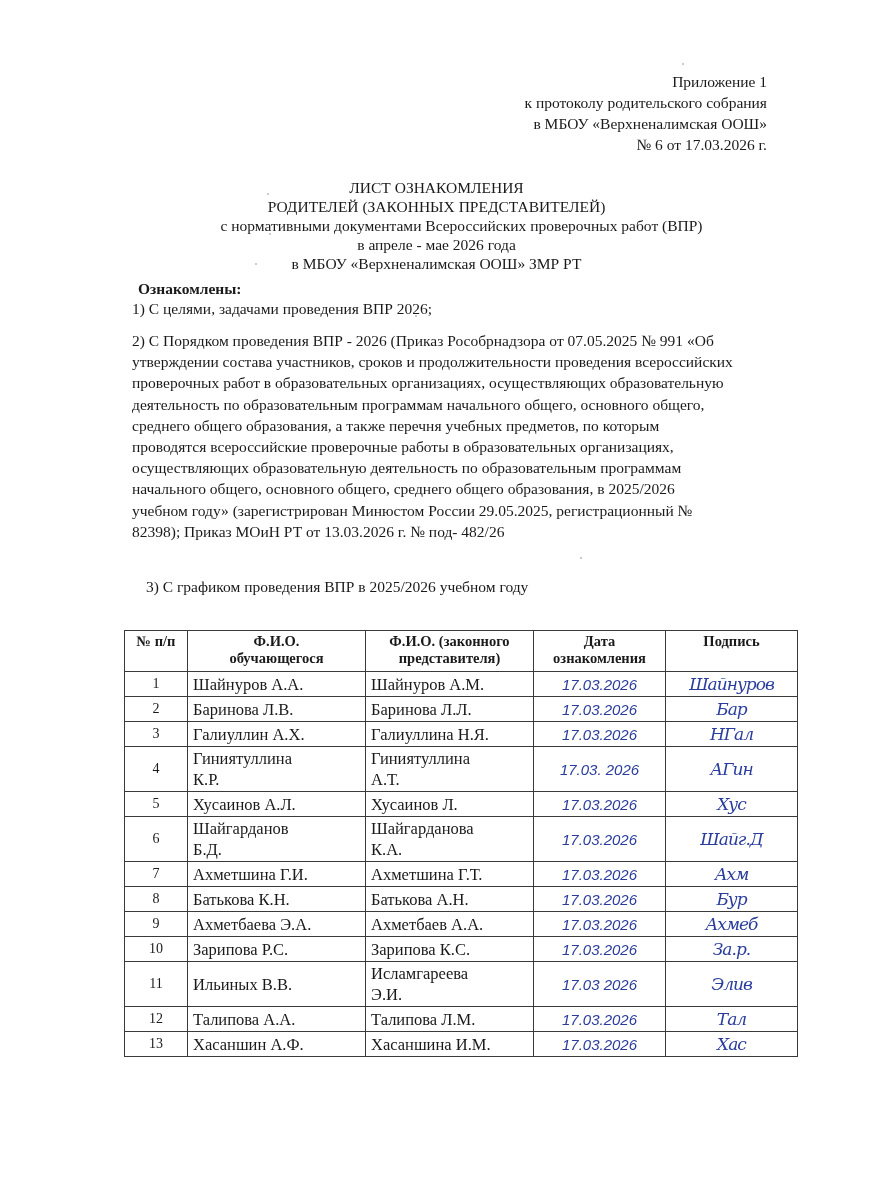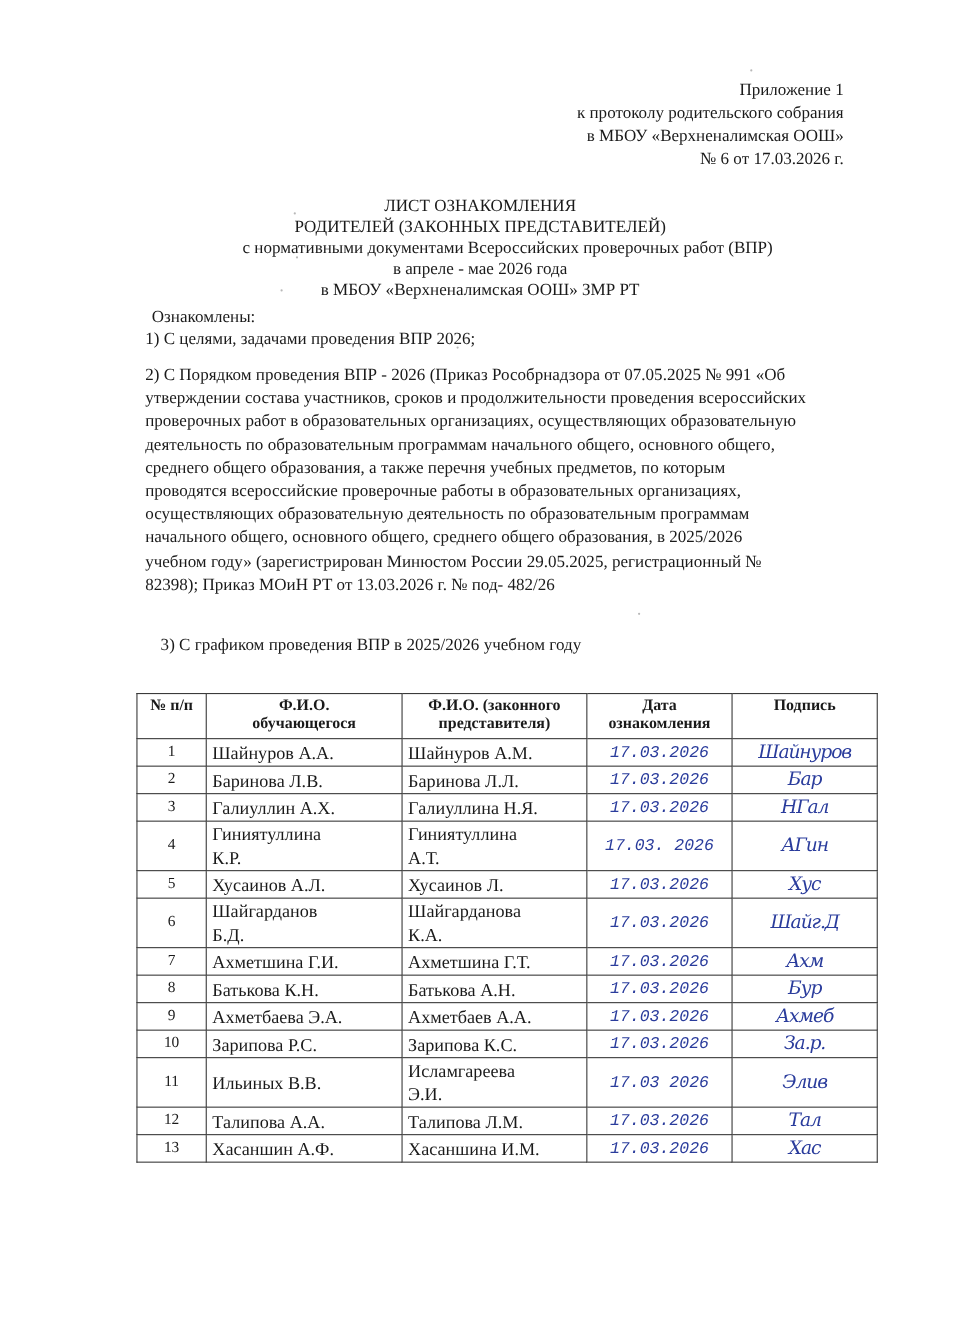--- a/index.html
+++ b/index.html
@@ -9,21 +9,21 @@
   }
   .page { position: absolute; left: 0; top: 0; width: 860px; height: 1200px; }
 
   .annex { position: absolute; right: 93px; top: 71px; text-align: right; font-size: 15.5px; line-height: 21px; }
   .annex div { white-space: nowrap; }
 
   .title { position: absolute; left: 0; width: 873px; top: 178px; text-align: center; font-size: 15.5px; line-height: 19px; }
   .title div { white-space: nowrap; }
   .title .l3 { margin-left: 50px; }
 
-  .intro { position: absolute; left: 138px; top: 279px; font-size: 15.5px; font-weight: normal; line-height: 19px; }
+  .intro { position: absolute; left: 138px; top: 279px; font-size: 15.5px; font-weight: bold; line-height: 19px; }
 
   .para { position: absolute; left: 132px; width: 720px; font-size: 15.5px; line-height: 21.2px; }
   .para div { white-space: nowrap; }
   .p1 { top: 298px; }
   .p2 { top: 330px; }
   .p3 { top: 576px; left: 146px; }
 
   table.sheet {
     position: absolute; left: 124px; top: 630px; width: 673px;
     border-collapse: collapse; table-layout: fixed;
@@ -32,21 +32,21 @@
   table.sheet th, table.sheet td {
     border: 1px solid #3a3a3a; padding: 0 5px; vertical-align: middle; overflow: hidden;
   }
   table.sheet th {
     font-family: "Liberation Serif", serif; font-weight: bold; font-size: 14.5px;
     text-align: center; line-height: 17px; height: 38px; vertical-align: top; padding-top: 2px;
   }
   table.sheet td.num { text-align: center; font-size: 14px; }
   table.sheet td.name { line-height: 21px; }
   table.sheet td.date, table.sheet td.sign {
-    font-family: Liberation Mono, monospace; font-style: italic; color: #2a3c9c; font-size: 15px;
+    font-family: Liberation Sans, sans-serif; font-style: italic; color: #2a3c9c; font-size: 15px;
     text-align: center; white-space: nowrap;
   }
   table.sheet td.sign { font-family: "DejaVu Serif", serif; font-size: 17px; letter-spacing: -1px; }
   tr.r1 td { height: 24px; }
   tr.r2 td { height: 44px; }
 
   .speck { position: absolute; width: 2px; height: 2px; background: #b8b8b8; border-radius: 1px; }
 </style>
 </head>
 <body>

